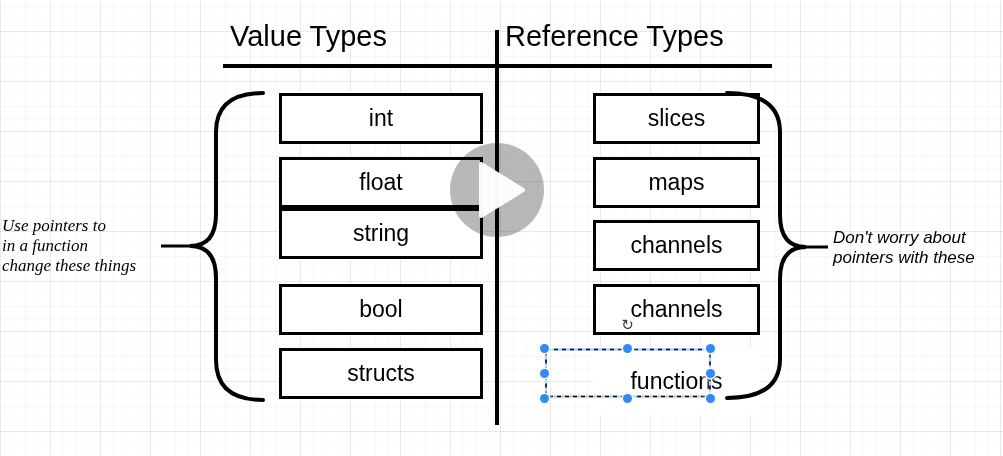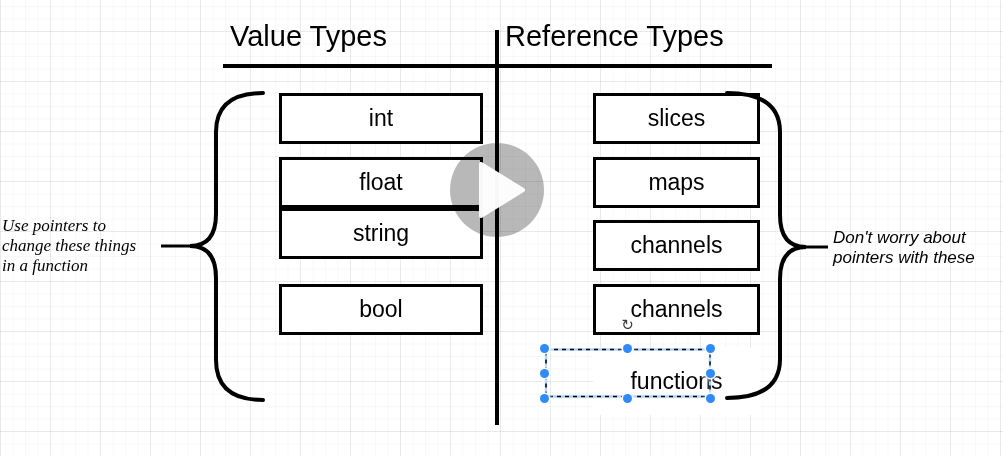--- a/index.html
+++ b/index.html
@@ -63,20 +63,23 @@
     </div>
   <div class="box vcol" style="top:157px">
       <span>float</span>
     </div>
   <div class="box vcol" style="top:208px">
       <span>string</span>
     </div>
   <div class="box vcol" style="top:284px">
       <span>bool</span>
     </div>
+  <div class="box vcol" style="top:348px">
+      <span>structs</span>
+    </div>
 
   <div class="box rcol" style="top:93px">
       <span>slices</span>
     </div>
   <div class="box rcol" style="top:157px">
       <span>maps</span>
     </div>
   <div class="box rcol" style="top:220px">
       <span>channels</span>
     </div>
@@ -93,22 +96,22 @@
   <div class="handle" style="left:540px;top:369px"></div>
   <div class="handle" style="left:706px;top:369px"></div>
   <div class="handle" style="left:540px;top:394px"></div>
   <div class="handle" style="left:623px;top:394px"></div>
   <div class="handle" style="left:706px;top:394px"></div>
 
   <div class="rotate">↻</div>
 
   <div class="note l">
     <span>Use pointers to</span>
+    <span>in a function</span>
     <span>change these things</span>
-    <span>in a function</span>
   </div>
   <div class="note r">
     <span>Don't worry about</span>
     <span>pointers with these</span>
   </div>
 
   <div class="play-circle">
     <svg width="94" height="94" viewBox="0 0 94 94">
       <polygon points="31,21 31,73 73,47" fill="#ffffff" stroke="#ffffff" stroke-width="4" stroke-linejoin="round" opacity="0.97"></polygon>
     </svg>

